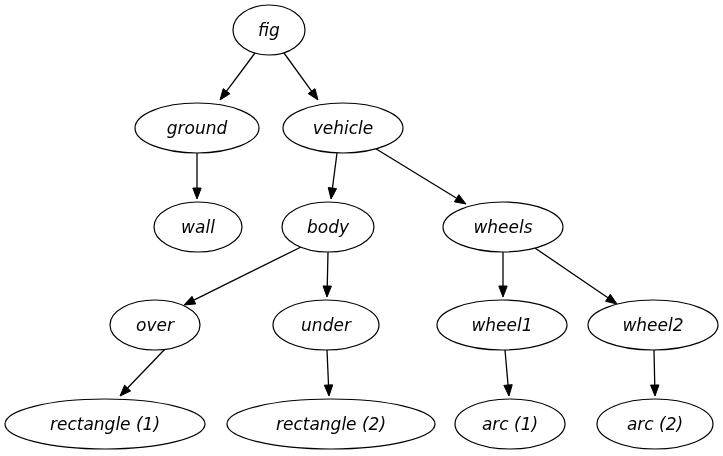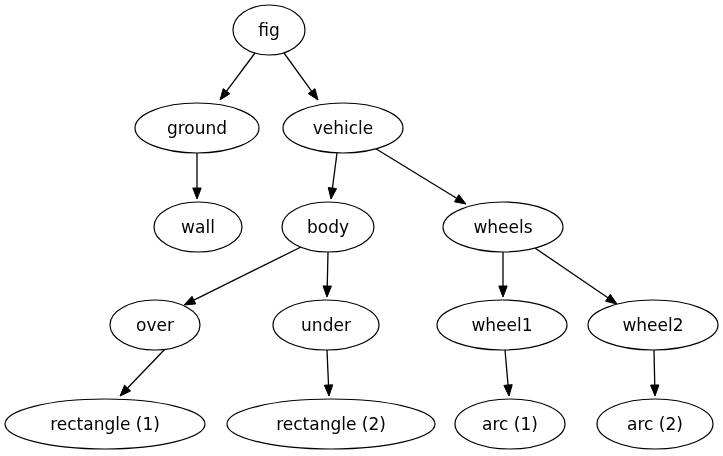--- a/index.html
+++ b/index.html
@@ -11,20 +11,21 @@
     width: 723px;
     height: 456px;
     overflow: hidden;
     font-family: "DejaVu Sans", sans-serif;
   }
   #graph-canvas {
     position: relative;
     width: 723px;
     height: 456px;
     background: #ffffff;
+    font-style: italic;
   }
   svg#graph-svg {
     position: absolute;
     top: 0;
     left: 0;
     width: 723px;
     height: 456px;
   }
   .node-ellipse {
     fill: #ffffff;

